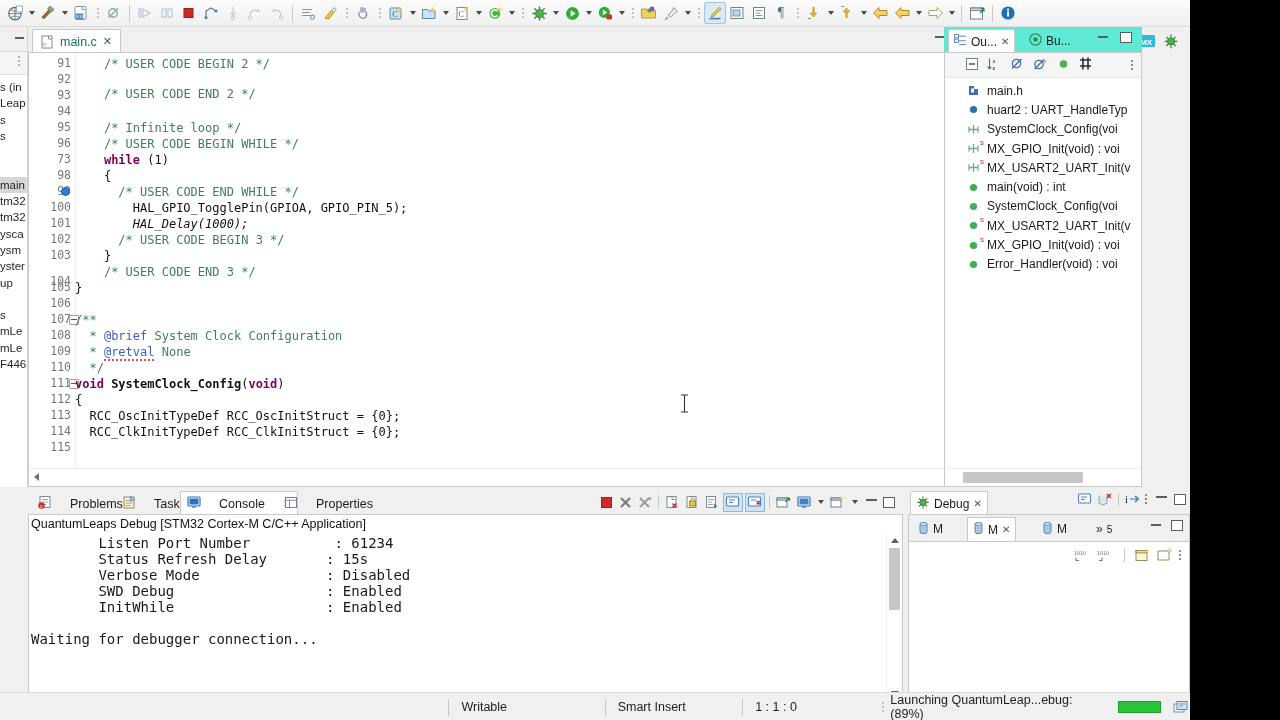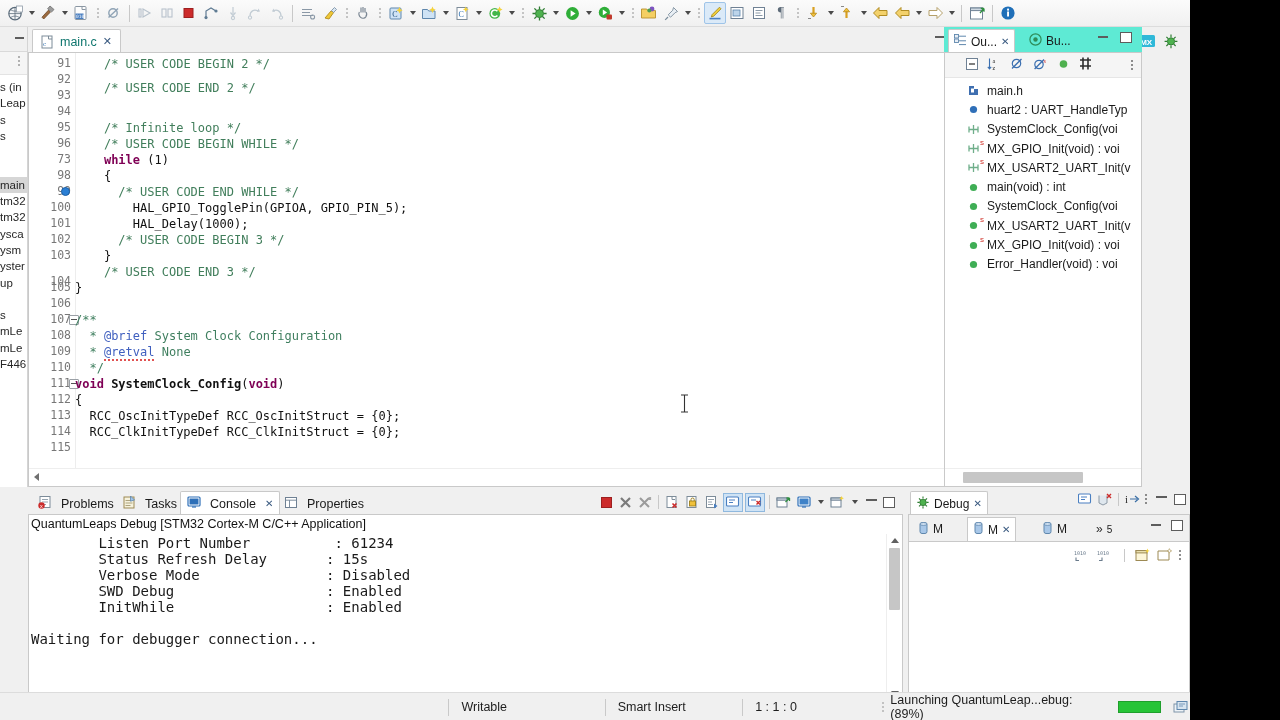--- a/index.html
+++ b/index.html
@@ -114,21 +114,21 @@
   .ol-item{height:19.3px;display:flex;align-items:center;gap:7px;padding-left:22px;
     white-space:nowrap;font-size:12px;}
   .ol-ico{width:13px;height:13px;position:relative;flex:0 0 13px;}
   .ol-txt{color:#1a1a1a;}
   .ol-hscroll{position:absolute;left:0;right:0;bottom:0;height:17px;background:#fff;border-top:1px solid #eee;}
   .ol-hthumb{position:absolute;left:18px;top:3px;height:11px;width:120px;background:#c6c6c6;border-radius:1px;}
 
   
   .console{position:absolute;left:28px;top:462px;width:875px;height:230px;background:#f0f0f0;}
   .cs-tabbar{position:relative;height:26px;}
-  .cs-tab{position:absolute;top:3px;height:23px;display:flex;align-items:center;gap:9px;
+  .cs-tab{position:absolute;top:3px;height:23px;display:flex;align-items:center;gap:18px;
     padding:0 6px;box-sizing:border-box;font-size:12.5px;justify-content:flex-end;}
   .cs-tab.sel{background:#fff;border:1px solid #c9c9c9;border-bottom:none;border-radius:2px 2px 0 0;top:2px;height:24px;}
   .cs-line{position:absolute;left:0;right:0;top:25px;height:1px;background:#c9c9c9;}
   .cs-tools{position:absolute;right:6px;top:2px;height:22px;display:flex;align-items:center;gap:2px;}
   .cs-body{position:absolute;left:0;top:26px;right:0;bottom:0;background:#fff;border:1px solid #c9c9c9;
     border-top:none;box-sizing:border-box;}
   .cs-title{height:18px;line-height:18px;padding-left:2px;font-size:12.5px;color:#111;}
   .cs-text{position:absolute;left:2px;top:20px;right:30px;bottom:18px;overflow:hidden;
     font-family:"DejaVu Sans Mono","Liberation Mono",monospace;font-size:14px;color:#1a1a1a;
     white-space:pre;line-height:16px;}
@@ -580,29 +580,29 @@
               <div class="ln" style="top: 323px;">111</div>
               <div class="foldmark" style="top: 326px;"></div>
               <div class="ln" style="top: 339px;">112</div>
               <div class="ln" style="top: 355px;">113</div>
               <div class="ln" style="top: 371px;">114</div>
               <div class="ln" style="top: 387px;">115</div>
             </div>
           <div class="codearea" id="codearea">
               <div class="cl" style="top: 3px;"><span class="pl">    </span><span class="cm">/* USER CODE BEGIN 2 */</span></div>
               <div class="cl" style="top: 19px;"></div>
-              <div class="cl" style="top: 27px;"><span class="pl">    </span><span class="cm">/* USER CODE END 2 */</span></div>
+              <div class="cl" style="top: 33px;"><span class="pl">    </span><span class="cm">/* USER CODE END 2 */</span></div>
               <div class="cl" style="top: 51px;"></div>
               <div class="cl" style="top: 67px;"><span class="pl">    </span><span class="cm">/* Infinite loop */</span></div>
               <div class="cl" style="top: 83px;"><span class="pl">    </span><span class="cm">/* USER CODE BEGIN WHILE */</span></div>
               <div class="cl" style="top: 99px;"><span class="pl">    </span><span class="kw">while</span><span class="pl"> (1)</span></div>
               <div class="cl" style="top: 115px;"><span class="pl">    {</span></div>
               <div class="cl" style="top: 131px;"><span class="pl">      </span><span class="cm">/* USER CODE END WHILE */</span></div>
               <div class="cl" style="top: 147px;"><span class="pl">        HAL_GPIO_TogglePin(GPIOA, GPIO_PIN_5);</span></div>
-              <div class="cl" style="top: 163px;"><span class="pl">        HAL_Delay(1000);</span></div>
+              <div class="cl" style="top: 163px; font-style: italic;"><span class="pl">        HAL_Delay(1000);</span></div>
               <div class="cl" style="top: 179px;"><span class="pl">      </span><span class="cm">/* USER CODE BEGIN 3 */</span></div>
               <div class="cl" style="top: 195px;"><span class="pl">    }</span></div>
               <div class="cl" style="top: 211px;"><span class="pl">    </span><span class="cm">/* USER CODE END 3 */</span></div>
               <div class="cl" style="top: 227px;"><span class="pl">}</span></div>
               <div class="cl" style="top: 243px;"></div>
               <div class="cl" style="top: 259px;"><span class="cmd">/**</span></div>
               <div class="cl" style="top: 275px;"><span class="cmd">  * </span><span class="an">@brief</span><span class="cmd"> System Clock Configuration</span></div>
               <div class="cl" style="top: 291px;"><span class="cmd">  * </span><span class="an spell">@retval</span><span class="cmd"> None</span></div>
               <div class="cl" style="top: 307px;"><span class="cmd">  */</span></div>
               <div class="cl" style="top: 323px;"><span class="kw">void</span><span class="pl"> </span><span class="fn">SystemClock_Config</span><span class="pl">(</span><span class="kw">void</span><span class="pl">)</span></div>

